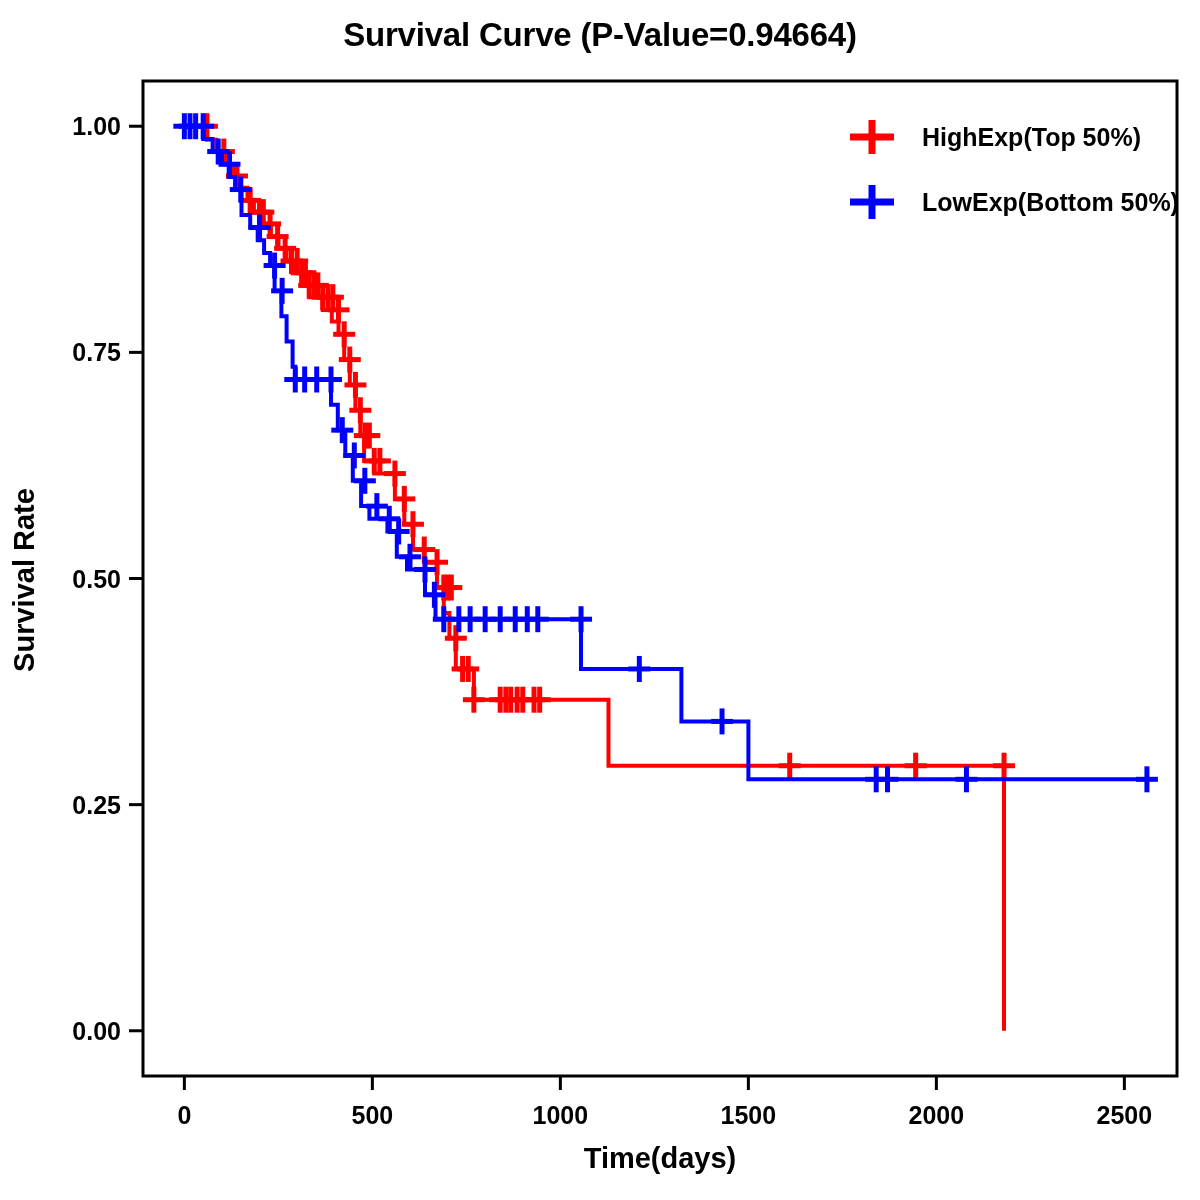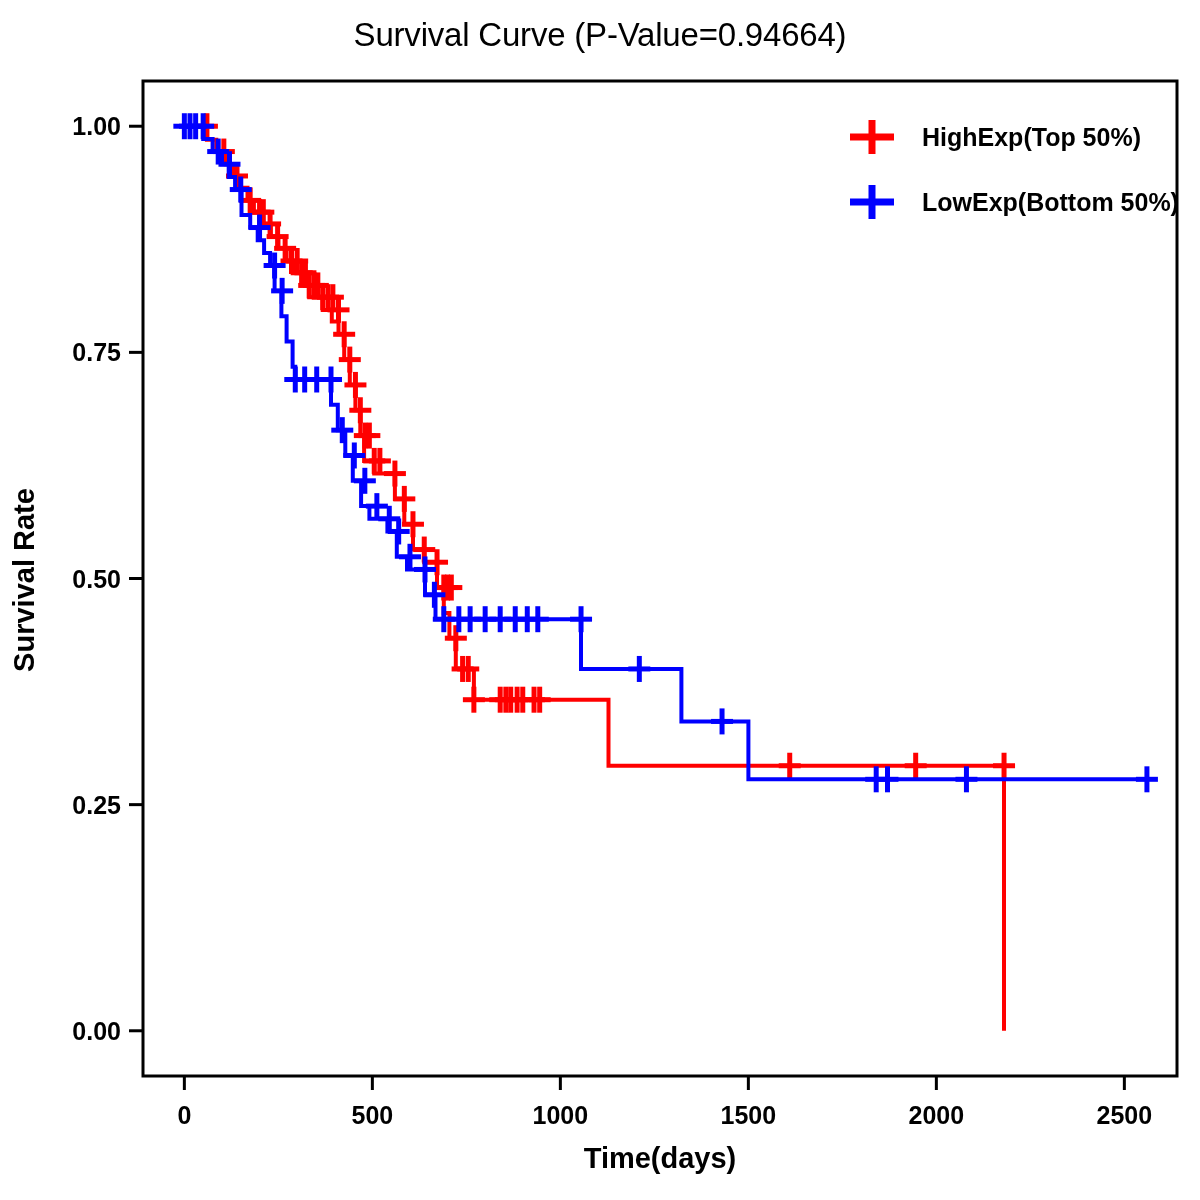--- a/index.html
+++ b/index.html
@@ -2,21 +2,21 @@
 <html><head>
 <meta charset="utf-8">
 <style>
   html,body{margin:0;padding:0;background:#ffffff;}
   body{width:1200px;height:1200px;overflow:hidden;
        font-family:"Liberation Sans",sans-serif;color:#000;}
   #root{position:relative;width:1200px;height:1200px;}
 
   #chart-title{
     position:absolute; left:0; top:16px; width:1200px;
-    text-align:center; font-size:33px; font-weight:normal;
+    text-align:center; font-size:33px; font-weight:bold;
     letter-spacing:-0.2px;
   }
 
   #plot-svg{position:absolute;left:0;top:0;}
 
   .axis-tick-label{font-size:25px;font-weight:bold;fill:#000;
     font-family:"Liberation Sans",sans-serif;}
   .axis-title{font-size:29px;font-weight:bold;fill:#000;
     font-family:"Liberation Sans",sans-serif;}
   .legend-label{font-size:25px;font-weight:bold;fill:#000;

